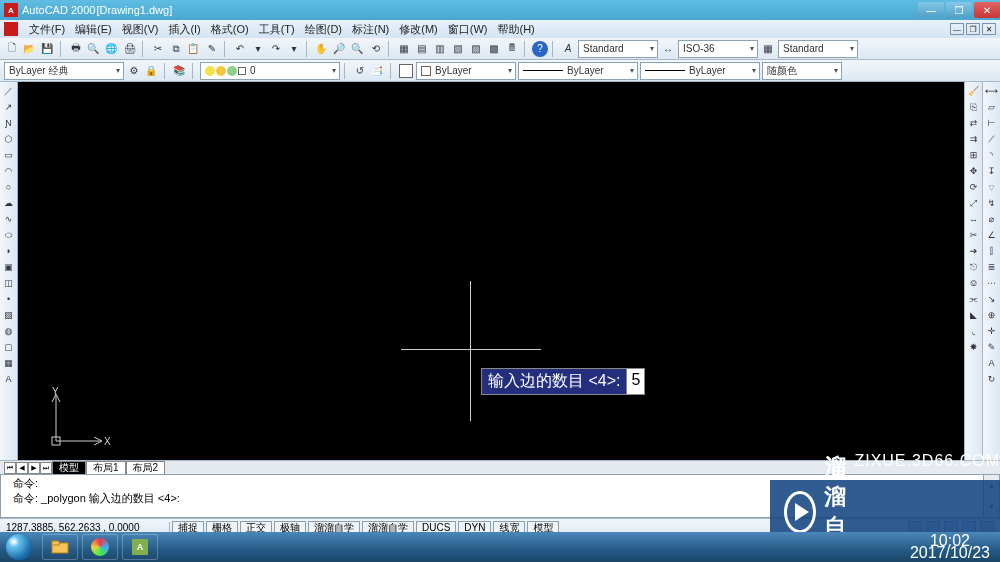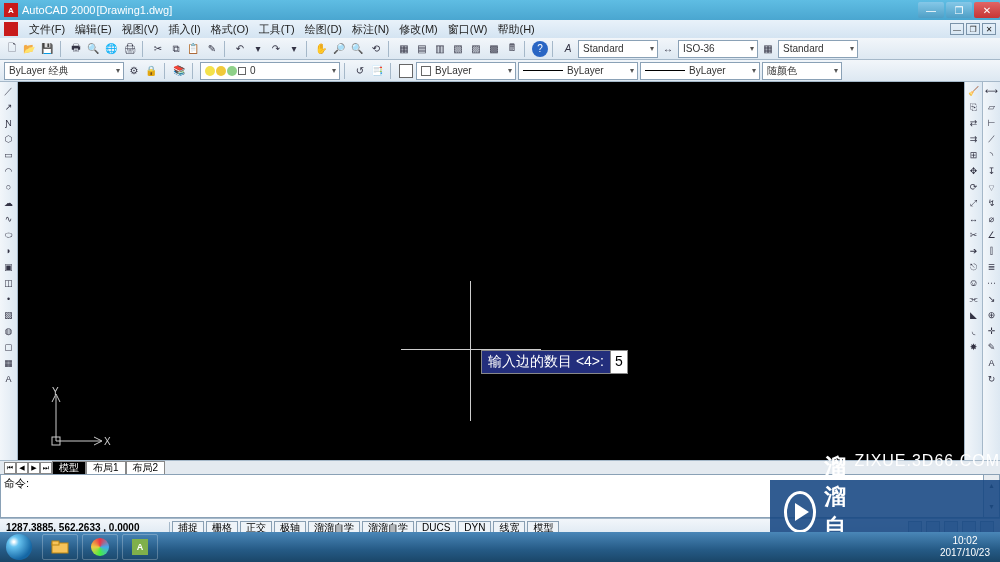--- a/index.html
+++ b/index.html
@@ -32,63 +32,63 @@
 
 #main { position:relative; height:378px; display:flex; }
 .side-tb { width:18px; background:linear-gradient(90deg,#f2f6fa,#dde8f2); border-right:1px solid #a5b8c9; display:flex; flex-direction:column; align-items:center; padding:2px 0; gap:2px; }
 .side-tb.right { border-right:none; border-left:1px solid #a5b8c9; }
 .side-tb .tb { width:14px; height:14px; font-size:9px; }
 #canvas { flex:1; background:#000; position:relative; }
 
 #cross-v { position:absolute; left:452px; top:199px; width:1px; height:140px; background:#ccc; }
 #cross-h { position:absolute; left:383px; top:267px; width:140px; height:1px; background:#ccc; }
 
-#prompt { position:absolute; left:463px; top:268px; display:flex; font-size:14px; }
+#prompt { position:absolute; left:463px; top:286px; display:flex; font-size:16px; }
 #prompt .lbl { background:#232e7c; color:#fff; padding:2px 6px; border:1px solid #888; }
 #prompt .inp { background:#fff; color:#000; padding:2px 4px; border:1px solid #888; border-left:none; min-width:14px; }
 
 #ucs { position:absolute; left:28px; bottom:12px; color:#ccc; font-size:10px; }
 #ucs svg { stroke:#ccc; fill:none; }
 #ucs .y { position:absolute; left:6px; top:-62px; }
 #ucs .x { position:absolute; left:58px; top:-12px; }
 
 
 #modeltabs { height:14px; background:#e4eaf0; border-top:1px solid #a5b8c9; display:flex; align-items:center; font-size:10px; padding:0 4px; gap:0; }
 #modeltabs .nav { width:12px; height:12px; border:1px solid #888; background:#fff; display:flex; align-items:center; justify-content:center; font-size:7px; cursor:pointer; }
 #modeltabs .tab { padding:0 6px; background:#fff; border:1px solid #888; border-bottom:none; height:13px; display:flex; align-items:center; cursor:pointer; }
 #modeltabs .tab.active { background:#000; color:#fff; }
 
 
 #cmdwrap { height:44px; display:flex; }
-#cmd { flex:1; background:#fff; border:1px solid #8aa1b6; font-family:SimSun, monospace; font-size:11px; color:#000; padding:1px 3px; position:relative; }
+#cmd { flex:1; background:#fff; border:1px solid #8aa1b6; font-family:SimSun, monospace; font-size:11px; color:#000; padding:1px 12px; position:relative; }
 #cmd .line { white-space:pre; }
 #cmdscroll { width:16px; background:#e8ecf0; border:1px solid #8aa1b6; border-left:none; display:flex; flex-direction:column; }
 #cmdscroll div { flex:1; display:flex; align-items:center; justify-content:center; font-size:8px; color:#555; cursor:pointer; }
 
 
 #status { height:18px; background:linear-gradient(#f2f6fa,#dde8f2); border-top:1px solid #a5b8c9; display:flex; align-items:center; font-size:10px; }
-#status .coords { padding:0 6px; border-right:1px solid #a5b8c9; width:170px;font-weight:bold; }
+#status .coords { padding:0 6px; border-right:1px solid #a5b8c9; width:170px; }
 #status .toggle { padding:0 5px; border:1px solid #899fb3; background:#eef3f8; margin-left:2px; height:14px; display:flex; align-items:center; cursor:pointer; }
 #status .tray { margin-left:auto; display:flex; gap:4px; align-items:center; padding-right:6px; }
 #status .tray .ic { width:14px; height:14px; background:#c7d4e0; border:1px solid #8aa1b6; }
 
 
 #watermark { position:absolute; right:0; bottom:18px; width:230px; height:64px; background:rgba(20,70,130,0.88); display:flex; align-items:center; color:#fff; }
 #watermark .play { width:42px; height:42px; border:3px solid #fff; border-radius:50%; margin:0 8px 0 14px; display:flex; align-items:center; justify-content:center; }
 #watermark .play::after { content:""; border-left:14px solid #fff; border-top:9px solid transparent; border-bottom:9px solid transparent; margin-left:4px; }
 #watermark .txt { display:flex; flex-direction:row; }
 #watermark .big { font-size:22px; font-weight:600; letter-spacing:2px; }
 #watermark .small { font-size:16px; letter-spacing:1px; }
 
 
 #taskbar { position:absolute; left:0; bottom:0; right:0; height:30px; background:linear-gradient(#4a87b8,#255a85 60%,#1a4668); display:flex; align-items:center; }
 #taskbar .start { width:38px; height:30px; display:flex; align-items:center; justify-content:center; }
 #taskbar .orb { width:26px; height:26px; border-radius:50%; background:radial-gradient(circle at 30% 30%, #fff 3%, #67c3f0 20%, #1567a5 70%); position:relative; }
 #taskbar .titem { width:36px; height:26px; margin-left:4px; border:1px solid rgba(255,255,255,0.25); border-radius:2px; display:flex; align-items:center; justify-content:center; cursor:pointer; }
-#taskbar .clock { margin-left:auto; color:#fff; font-size:10px; text-align:center; line-height:12px; padding:2px 10px; }
+#taskbar .clock { margin-left:auto; color:#fff; font-size:16px; text-align:center; line-height:12px; padding:2px 10px; }
 
 
 svg { display:block; }
 .line-preview { width:40px; height:1px; border-top:1px solid #000; }
 </style>
 </head>
 <body>
 
 <div id="titlebar">
   <div class="app-icon">A</div>
@@ -313,20 +313,21 @@
       <span>布局1</span>
     </div>
   <div class="tab">
       <span>布局2</span>
     </div>
 </div>
 
 <div id="cmdwrap">
   <div id="cmd">
     <div class="line">命令:</div>
+    <div class="line">命令: _polygon 输入边的数目 &lt;4&gt;:</div>
   </div>
   <div id="cmdscroll">
     <div>▴</div>
     <div>▾</div>
   </div>
 </div>
 
 <div id="status">
   <div class="coords">1287.3885, 562.2633 , 0.0000</div>
   <div class="toggle">捕捉</div>

